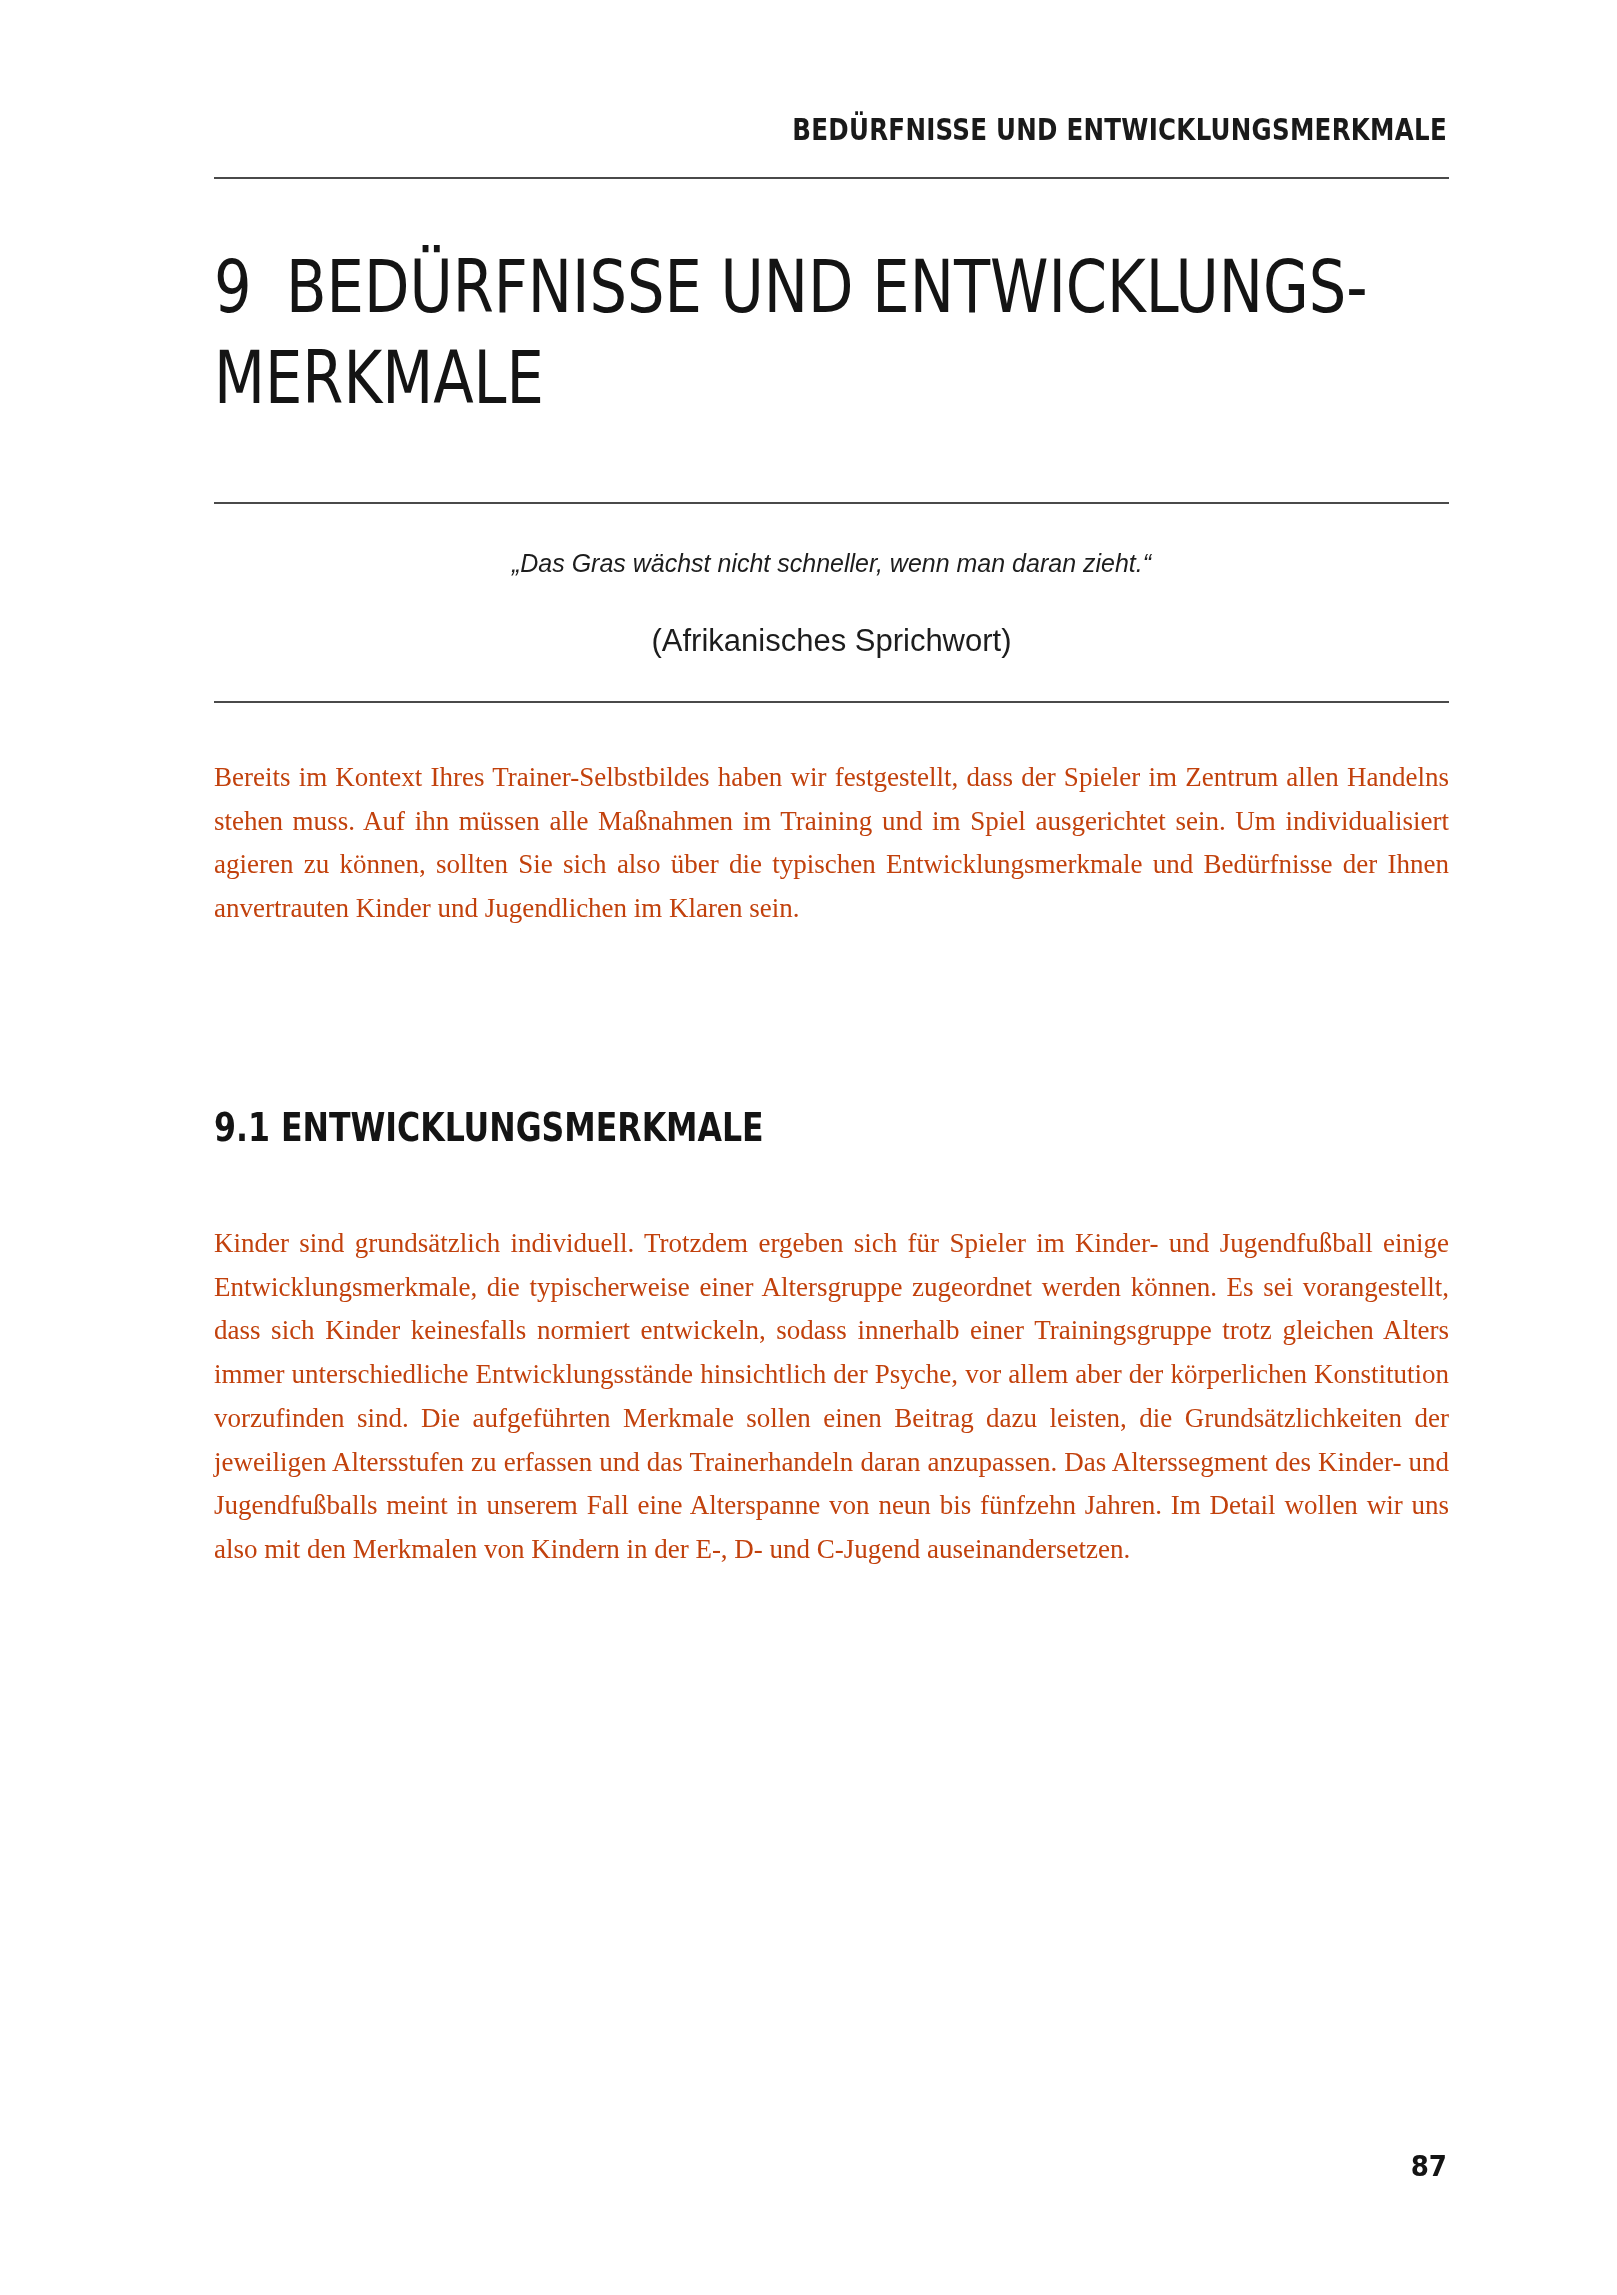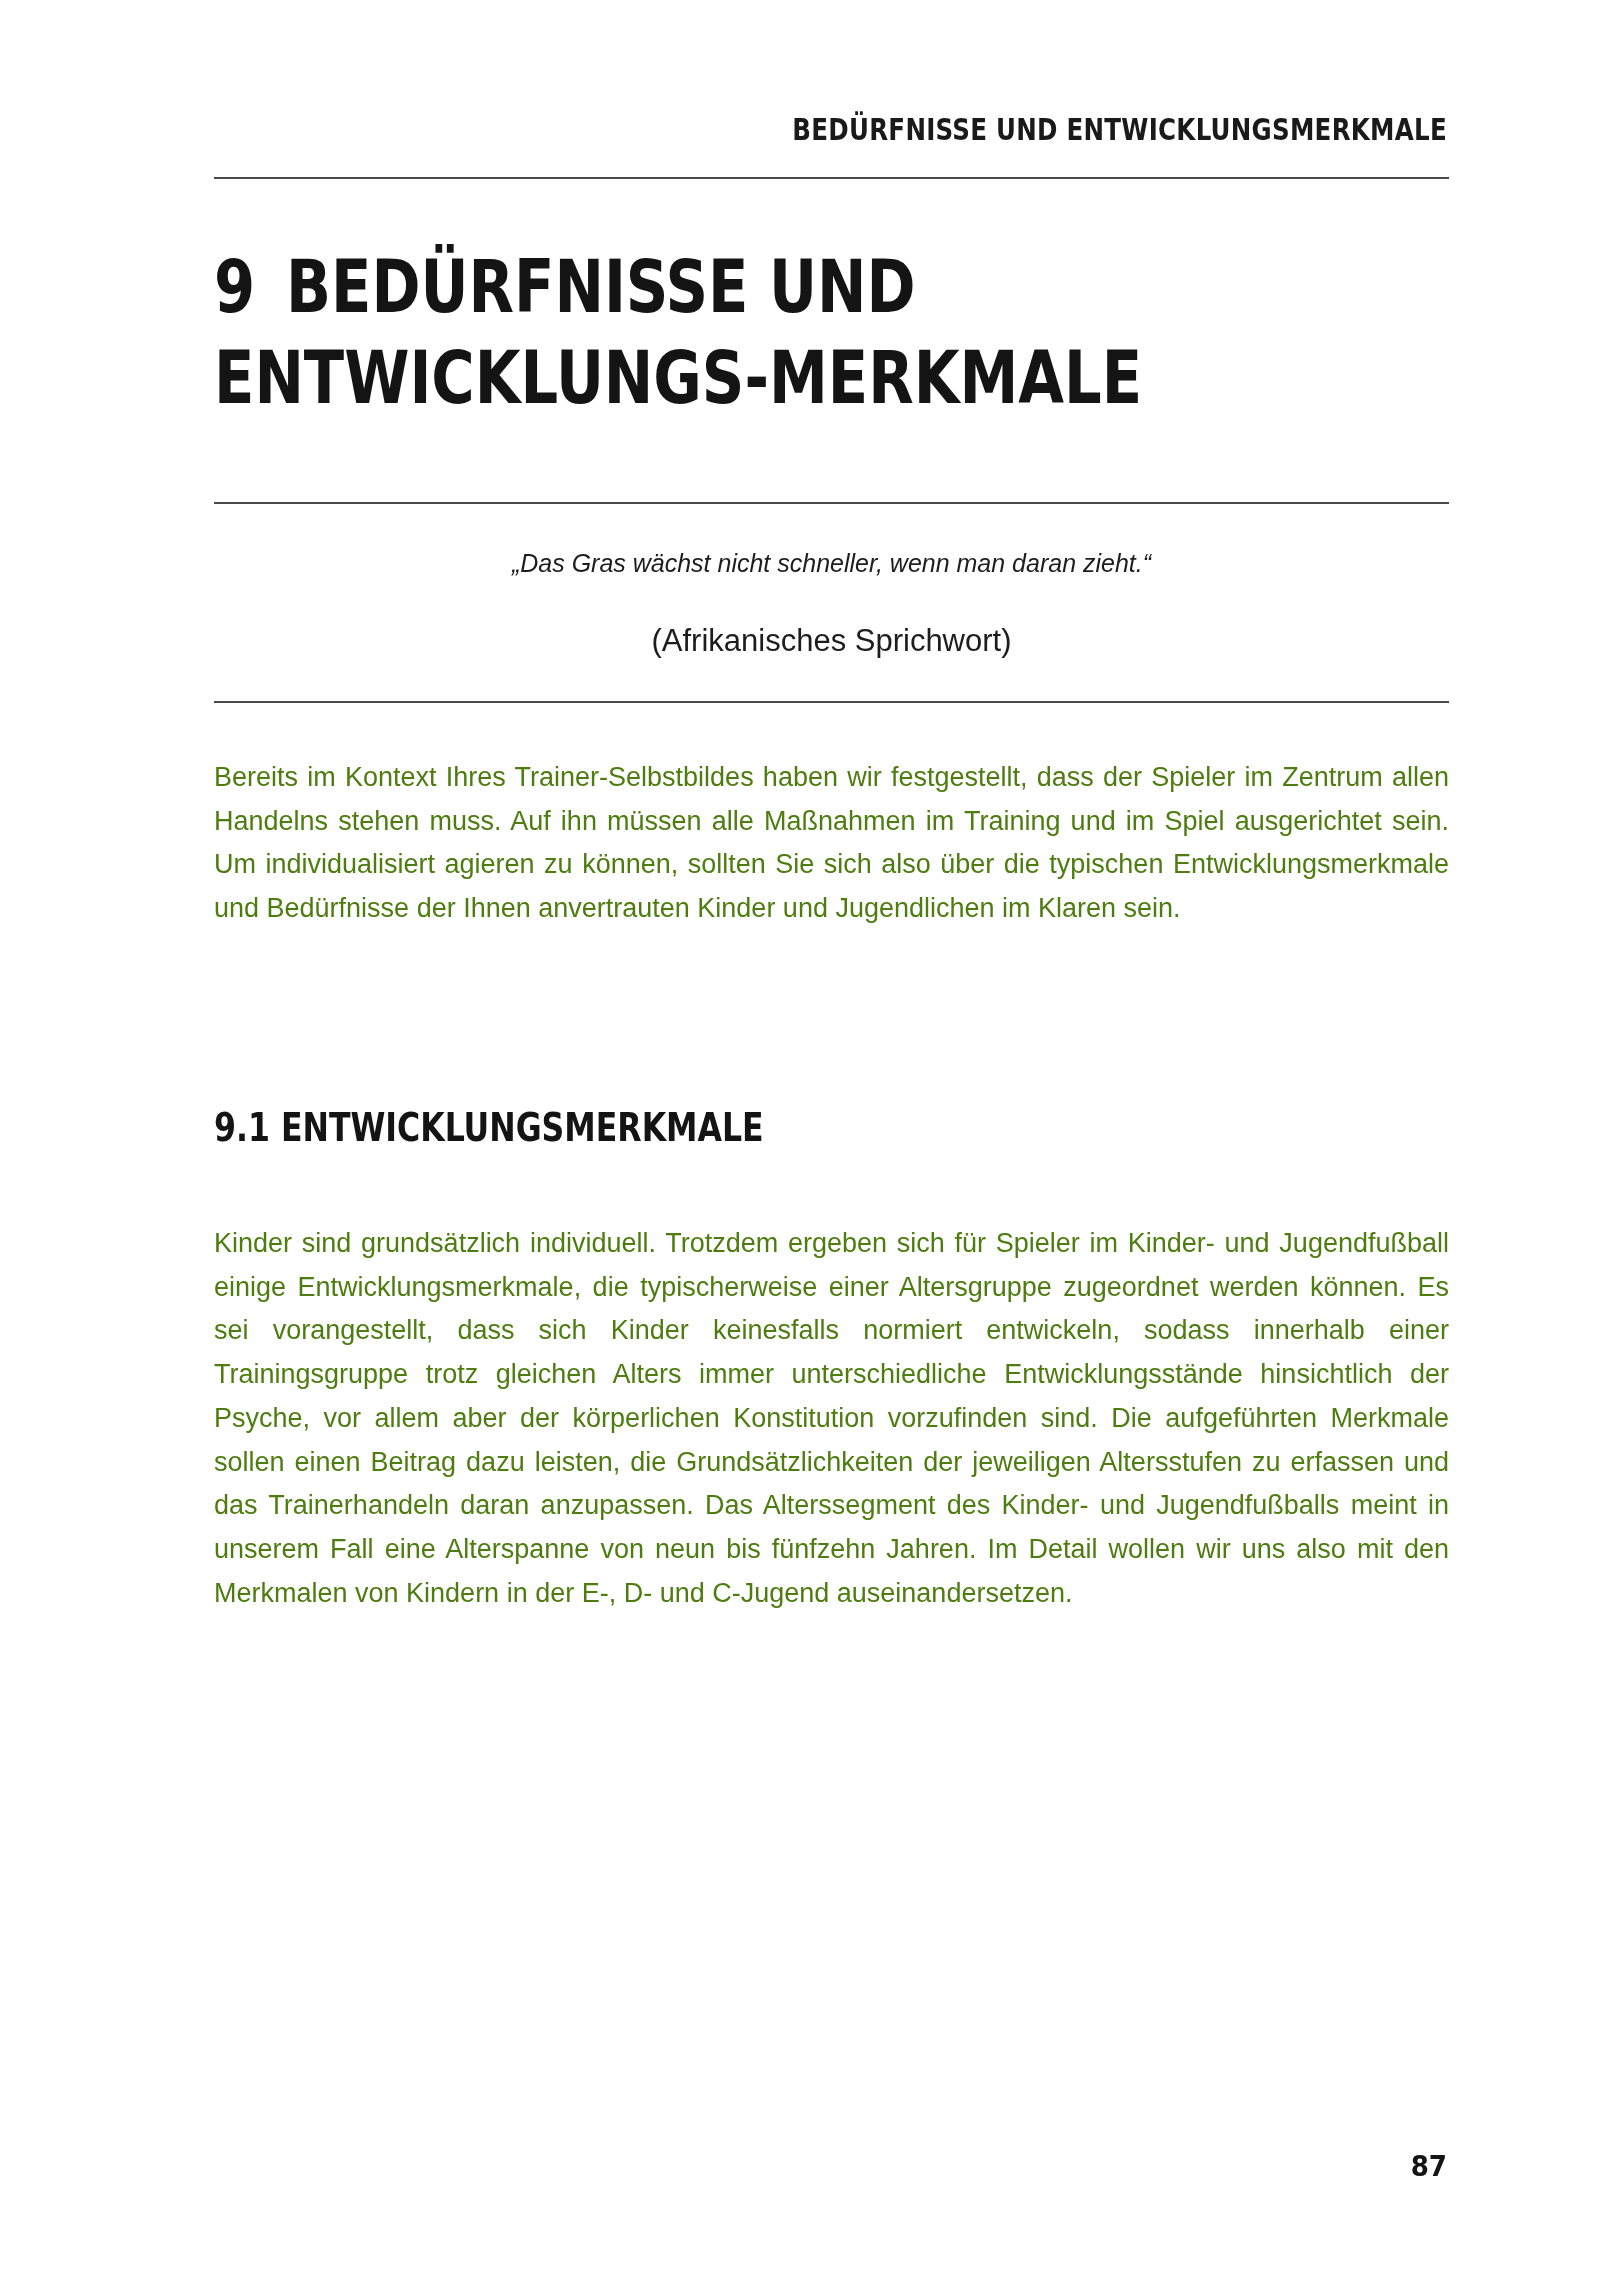--- a/index.html
+++ b/index.html
@@ -65,21 +65,21 @@
     width: 1235px;
   }
 
   
   .chapter-title {
     position: absolute;
     left: 192px;
     top: 241px;
     width: 1240px;
     font-family: "DejaVu Sans Condensed", "Liberation Sans Narrow", "Liberation Sans", sans-serif;
-    font-weight: 700;
+    font-weight: 400;
     font-size: 73px;
     line-height: 1.25;
     letter-spacing: 0px;
     color: #141414;
   }
   .chapter-title .num {
     display: inline-block;
     min-width: 80px;
   }
   .chapter-title .ttl {
@@ -115,23 +115,24 @@
     font-family: "Liberation Sans", sans-serif;
   }
 
   
   .body-block {
     position: absolute;
     left: 192px;
     width: 1235px;
     font-size: 27px;
     line-height: 1.62;
-    color: #4d7c0f;
+    color: #c2410c;
     text-align: justify;
     text-justify: inter-word;
+    font-family: Liberation Serif, serif;
   }
   .intro-block { top: 756px; }
   .section-block { top: 1222px; }
 
   .section-heading {
     position: absolute;
     left: 192px;
     top: 1105px;
     width: 1235px;
     font-family: "DejaVu Sans Condensed", "Liberation Sans Narrow", "Liberation Sans", sans-serif;

